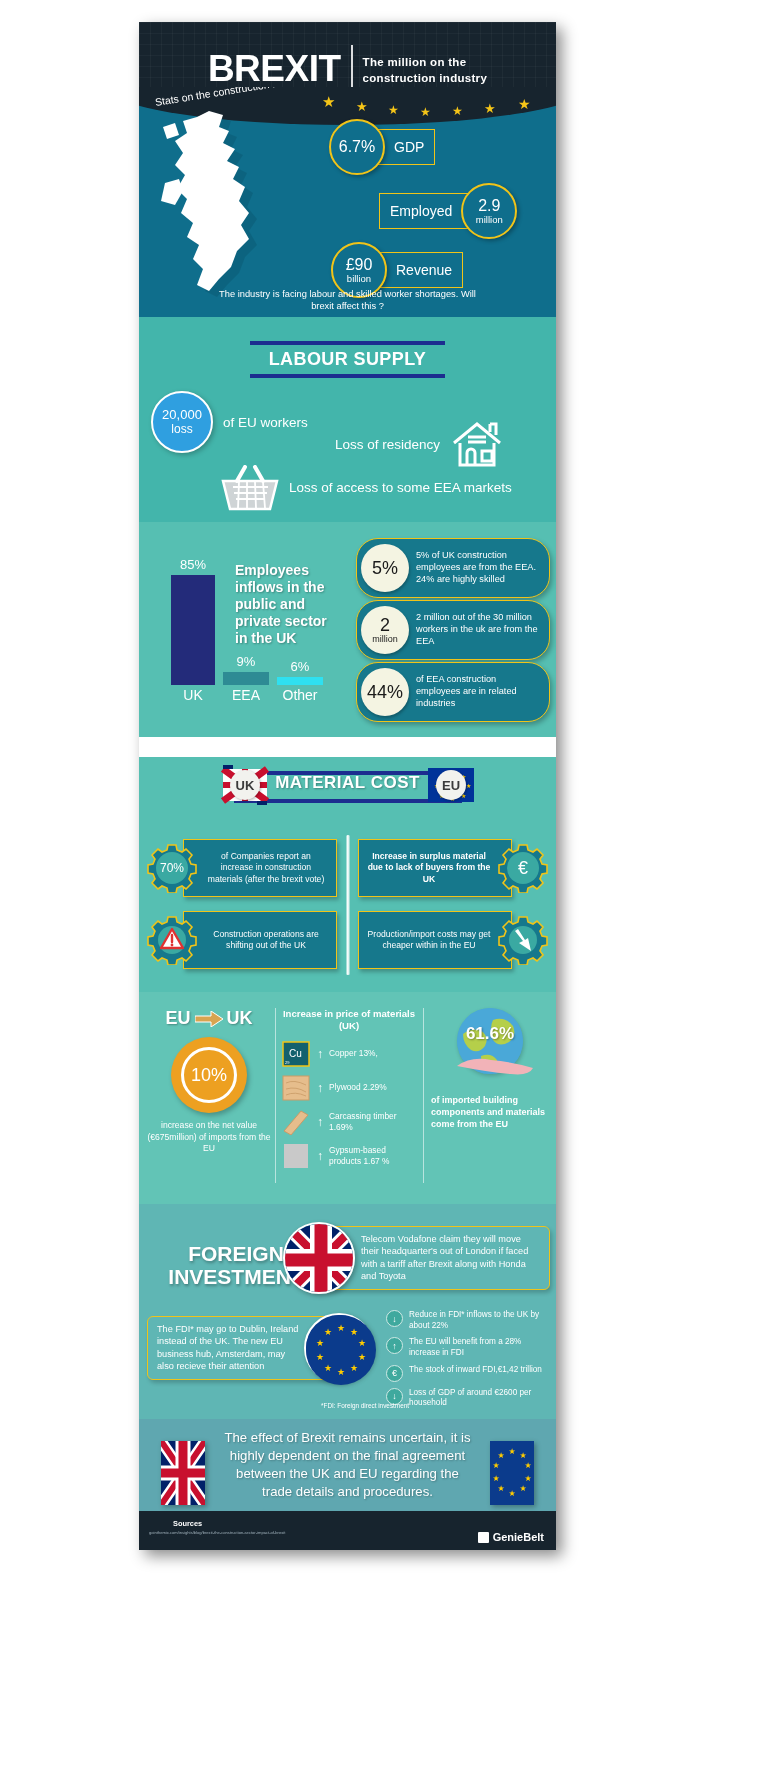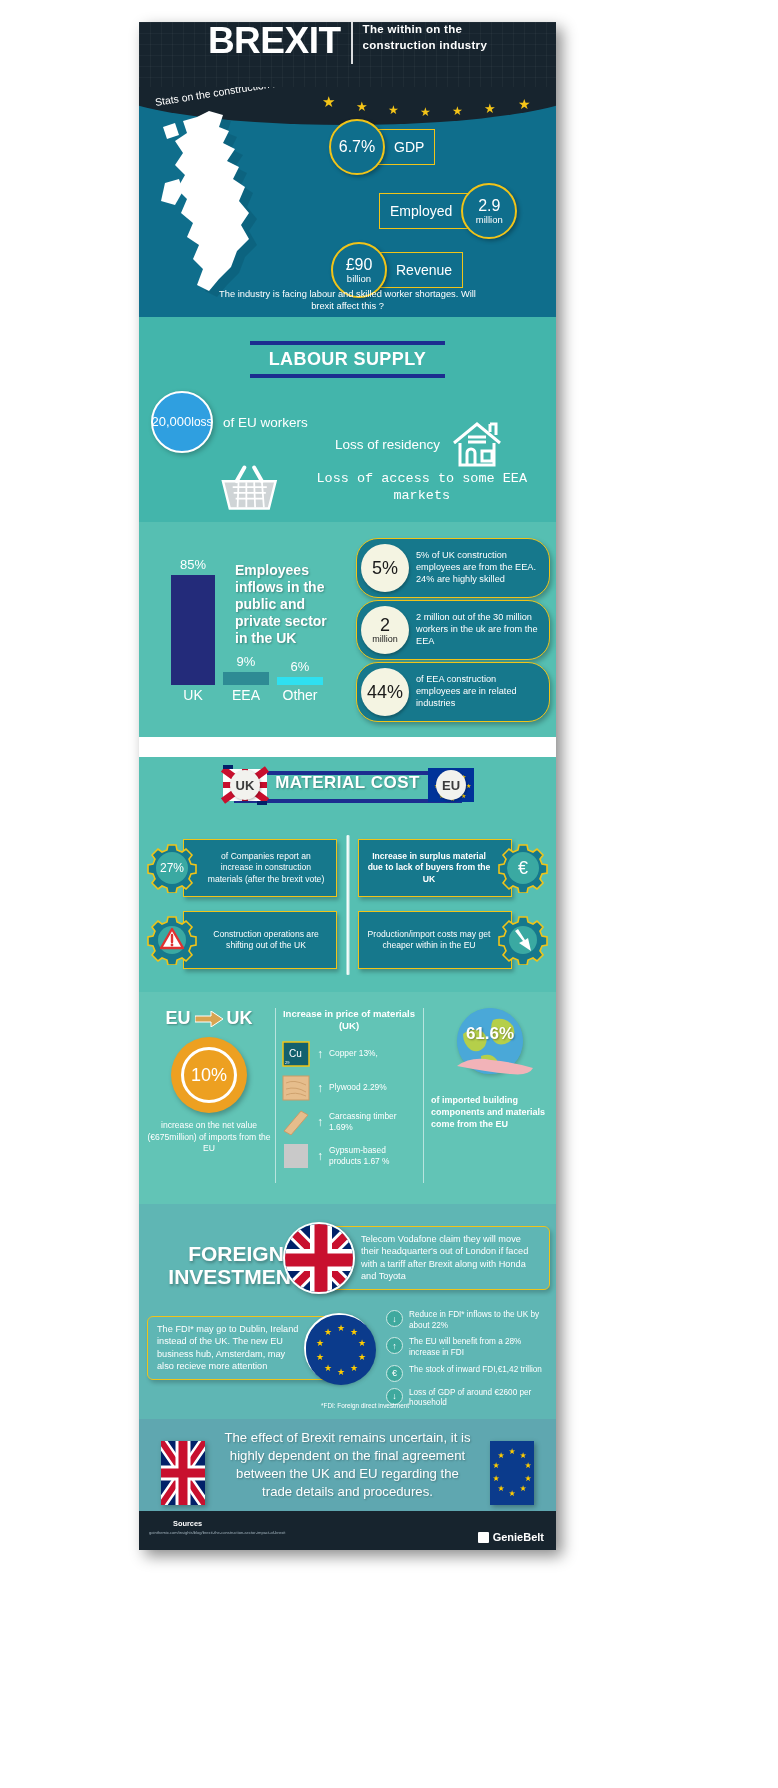--- a/index.html
+++ b/index.html
@@ -18,21 +18,21 @@
   
   .sec { position:relative; width:100%; }
 
   
   .header {
     background:#17242e; height:65px; position:relative;
     background-image:linear-gradient(90deg, rgba(255,255,255,.035) 1px, transparent 1px),
                      linear-gradient(rgba(255,255,255,.03) 1px, transparent 1px);
     background-size:11px 11px;
   }
-  .hd-wrap{ display:flex; align-items:flex-start; justify-content:center; height:100%; gap:10px;}
+  .hd-wrap{ display:flex; align-items:flex-end; justify-content:center; height:100%; gap:10px;}
   .brexit{ font-size:37px; font-weight:bold; color:#fff; letter-spacing:-.5px; line-height:1;}
   .hd-div{ width:2px; height:42px; background:#fff; opacity:.85;}
   .hd-sub{ color:#fff; font-size:11.5px; font-weight:bold; line-height:1.38; letter-spacing:.3px;}
   .hd-sub span{ display:block; }
 
   
   .stats{ background:#0f6e8c; height:230px; position:relative; overflow:hidden;}
   .stats-curvetop{
     position:absolute; left:-8%; top:-40px; width:116%; height:78px;
     background:#17242e; border-radius:0 0 52% 52%;
@@ -68,27 +68,27 @@
   
   .labour{ background:#43b5ab; padding-top:24px; height:205px; position:relative;}
   .lab-title{
     text-align:center; color:#fff; font-size:18px; font-weight:bold; letter-spacing:.4px;
     padding:4px 0; width:195px; margin:0 auto;
     border-top:4px solid #1c2d8f; border-bottom:4px solid #1c2d8f;
   }
   .lab-row{ position:absolute; display:flex; align-items:center; gap:10px; }
   .lab-circ{
     width:62px; height:62px; border-radius:50%; background:#2f9fe0; border:2.5px solid #fff;
-    display:flex; flex-direction:row; align-items:center; justify-content:center; color:#fff;
+    display:flex; flex-direction:column; align-items:center; justify-content:center; color:#fff;
     box-shadow:2px 2px 5px rgba(0,0,0,.25);
   }
   .lab-circ b{ font-size:13px; font-weight:400; line-height:1.1;}
   .lab-circ small{ font-size:12px;}
   .lab-txt{ color:#fff; font-size:13.5px; }
-  .lab-txt.c{ text-align:center; line-height:1.25;font-family:Liberation Mono, monospace;}
+  .lab-txt.c{ text-align:center; line-height:1.25;}
 
   
   .emp{ background:#56bfb2; height:215px; position:relative; padding-top:14px;}
   .chart{ position:absolute; left:22px; top:20px; width:170px; height:165px;}
   .bar{ position:absolute; bottom:22px; }
   .bar .val{ position:absolute; bottom:100%; left:50%; transform:translateX(-50%); margin-bottom:3px;
              color:#fff; font-size:13px; white-space:nowrap;}
   .bar .lbl{ position:absolute; top:100%; left:50%; transform:translateX(-50%); margin-top:2px;
              color:#fff; font-size:14px;}
   .bar .fill{ width:100%; height:100%; }
@@ -241,21 +241,21 @@
 </head>
 <body>
 
 <div class="poster">
 
   <div class="header sec">
     <div class="hd-wrap">
       <div class="brexit">BREXIT</div>
       <div class="hd-div"></div>
       <div class="hd-sub">
-        <span>The within on the</span>
+        <span>The million on the</span>
         <span>construction industry</span>
       </div>
     </div>
   </div>
 
   <div class="stats sec">
     <div class="stats-curvetop"></div>
 
     <div class="stats-tag">Stats on the construction industry</div>
 
@@ -434,21 +434,21 @@
       </div>
     </div>
 
     <div class="mat-divider"></div>
 
     <div class="gearcard" style="left:8px; top:80px;">
       <div class="gicon">
         <svg viewBox="0 0 50 50" width="50" height="50">
             <path fill="#16788c" stroke="#f0c419" stroke-width="1.6" d="M21 2h8l1 5 5 2 4-3 6 6-3 4 2 5 5 1v8l-5 1-2 5 3 4-6 6-4-3-5 2-1 5h-8l-1-5-5-2-4 3-6-6 3-4-2-5-5-1v-8l5-1 2-5-3-4 6-6 4 3 5-2z"></path>
           </svg>
-        <div class="inner" style="font-size:12px;">27%</div>
+        <div class="inner" style="font-size:12px;">70%</div>
       </div>
       <div class="gbox" style="margin-left:-14px; padding-left:20px;">of Companies report an increase in construction materials (after the brexit vote)</div>
     </div>
 
     <div class="gearcard" style="right:8px; top:80px;">
       <div class="gbox" style="margin-right:-14px; padding-right:20px;font-weight:bold;">Increase in surplus material due to lack of buyers from the UK</div>
       <div class="gicon">
         <svg viewBox="0 0 50 50" width="50" height="50">
             <path fill="#16788c" stroke="#f0c419" stroke-width="1.6" d="M21 2h8l1 5 5 2 4-3 6 6-3 4 2 5 5 1v8l-5 1-2 5 3 4-6 6-4-3-5 2-1 5h-8l-1-5-5-2-4 3-6-6 3-4-2-5-5-1v-8l5-1 2-5-3-4 6-6 4 3 5-2z"></path>
           </svg>
@@ -574,21 +574,21 @@
           <path d="M0 0 L72 72 M72 0 L0 72" stroke="#fff" stroke-width="14"></path>
           <path d="M0 0 L72 72 M72 0 L0 72" stroke="#c8102e" stroke-width="8"></path>
           <path d="M36 0 V72 M0 36 H72" stroke="#fff" stroke-width="22"></path>
           <path d="M36 0 V72 M0 36 H72" stroke="#c8102e" stroke-width="13"></path>
         </svg>
       </div>
       <span>Telecom Vodafone claim they will move their headquarter's out of London if faced with a tariff after Brexit along with Honda and Toyota</span>
     </div>
 
     <div class="fdi-card2">
-      <span>The FDI* may go to Dublin, Ireland instead of the UK. The new EU business hub, Amsterdam, may also recieve more attention</span>
+      <span>The FDI* may go to Dublin, Ireland instead of the UK. The new EU business hub, Amsterdam, may also recieve their attention</span>
       <div class="euflag-circ">
         <svg viewBox="0 0 70 70" width="70" height="70">
           <circle cx="35" cy="35" r="35" fill="#0b3b8c"></circle>
           <g fill="#ffcc00" font-size="9" text-anchor="middle" font-family="Liberation Sans">
             <text x="35" y="16">★</text>
               <text x="48" y="20">★</text>
               <text x="22" y="20">★</text>
             <text x="56" y="31">★</text>
               <text x="14" y="31">★</text>
             <text x="56" y="45">★</text>

